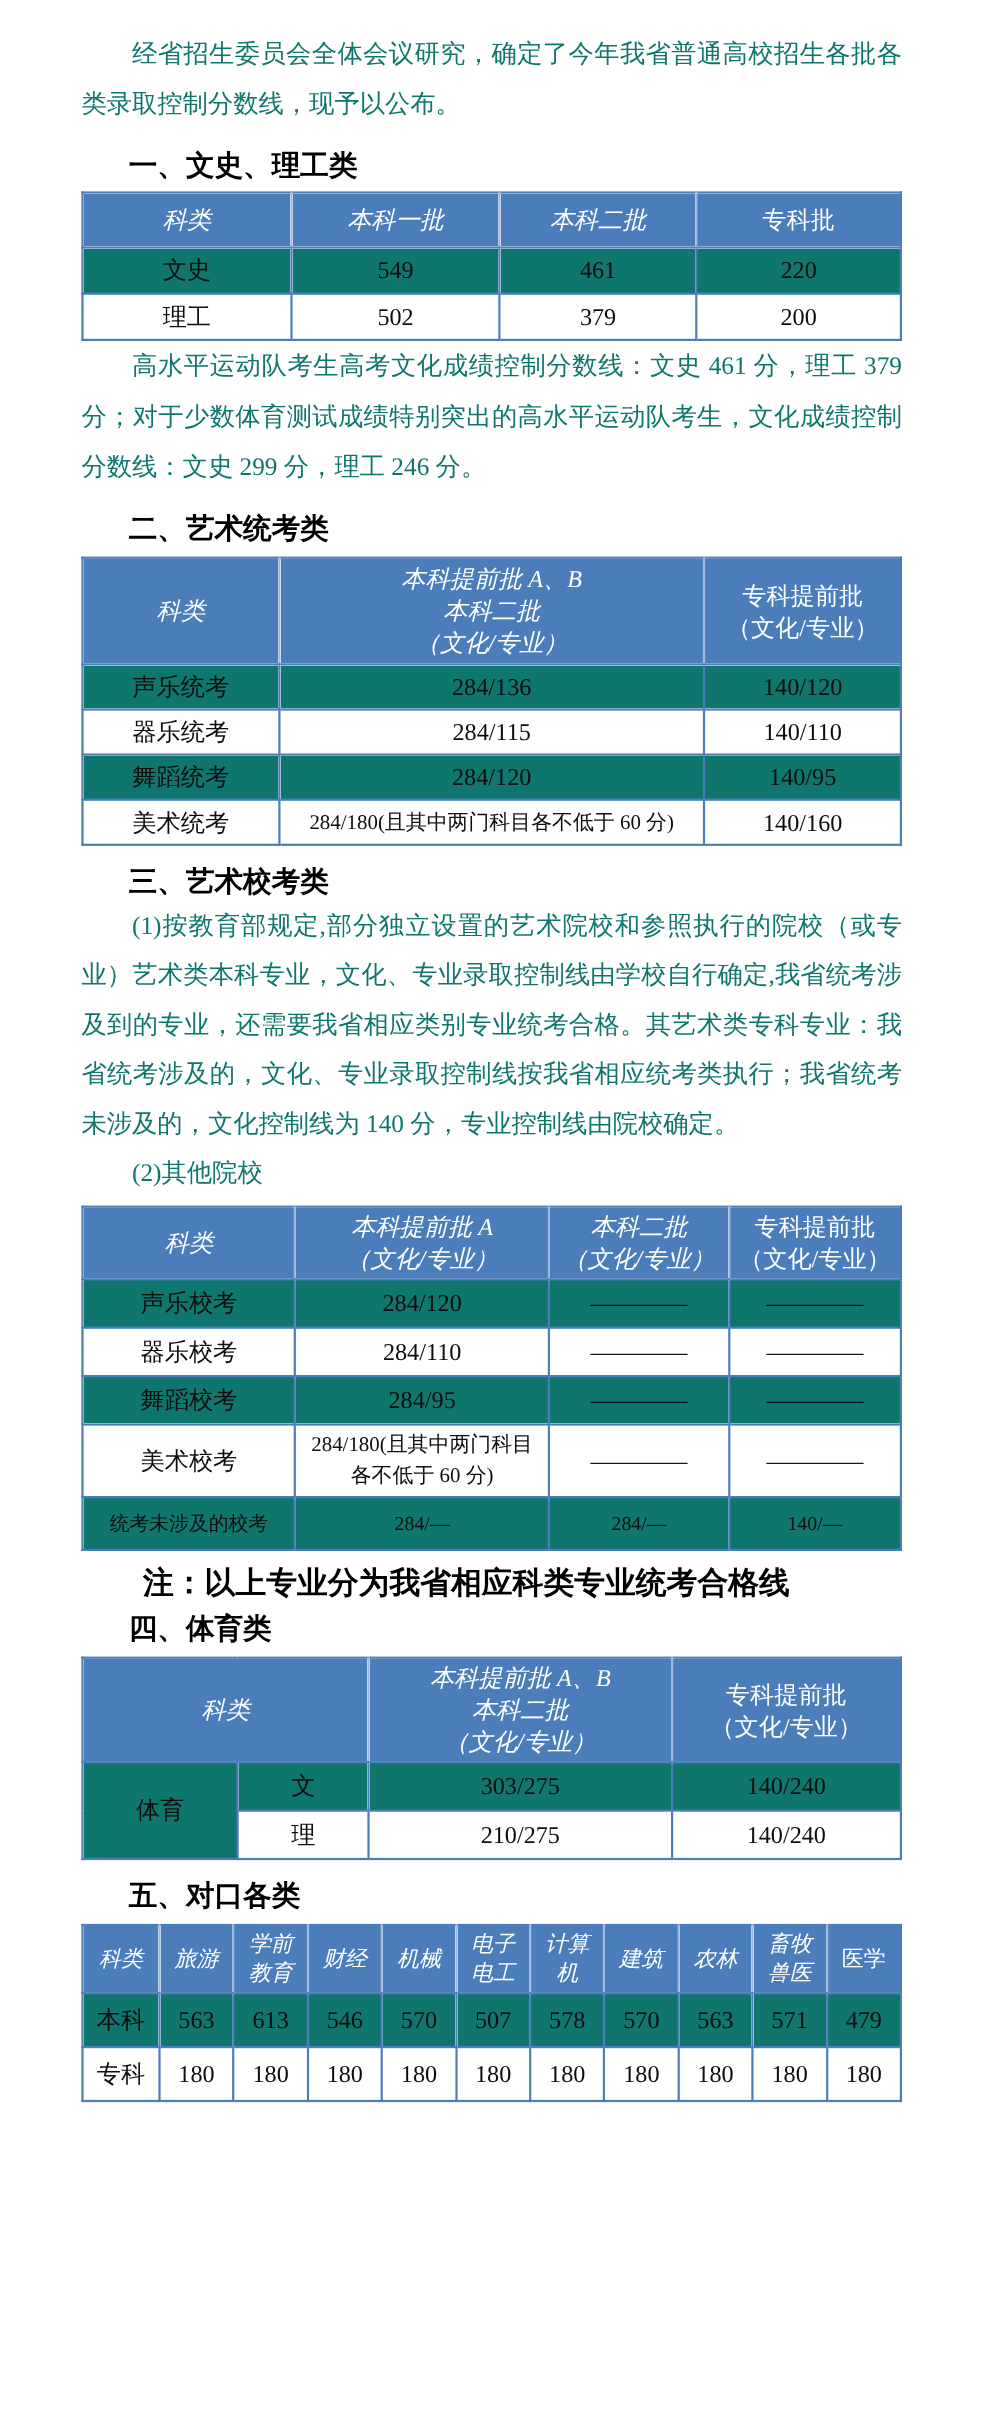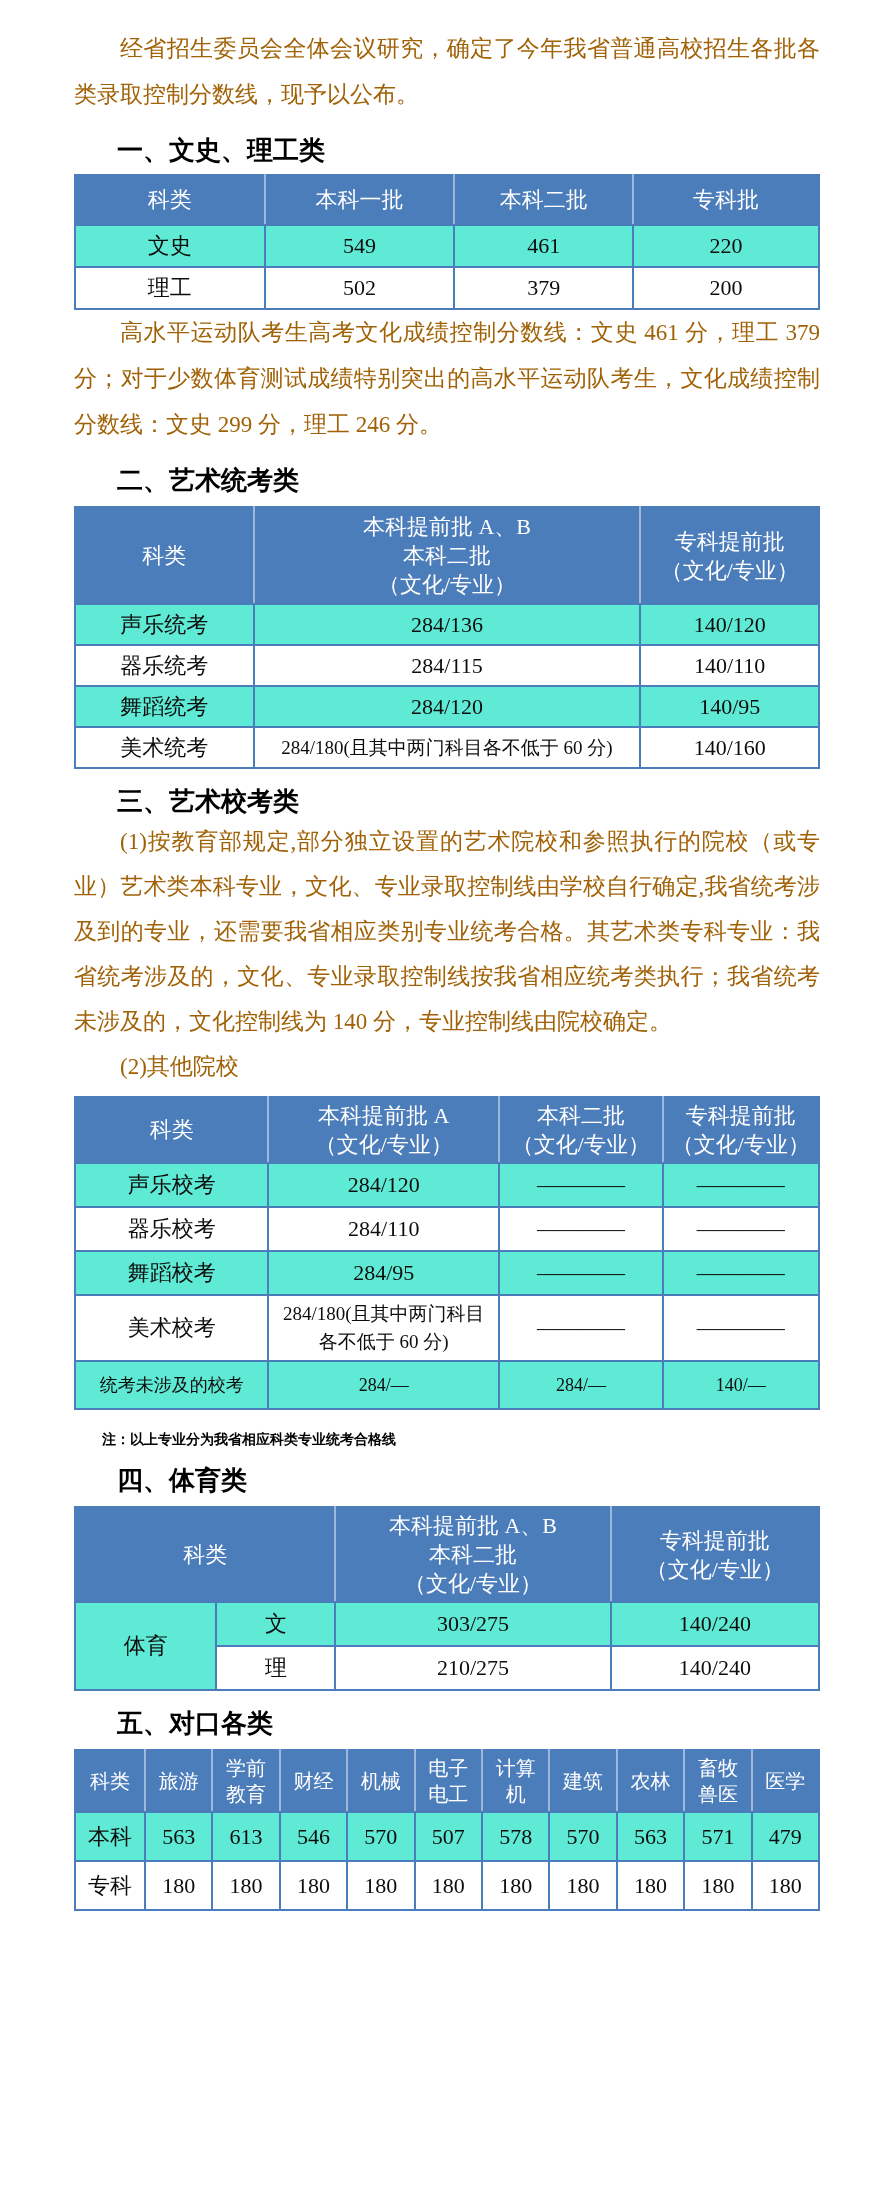--- a/index.html
+++ b/index.html
@@ -4,40 +4,40 @@
 <style>
   html, body { margin:0; padding:0; }
   body {
     width:892px; height:2198px; background:#ffffff; overflow:hidden;
     font-family:"Liberation Serif","DejaVu Serif",serif; color:#111;
   }
   .page { padding:26px 72px 0 74px; }
 
   p.body-text {
     font-size:23px; line-height:46px; text-align:justify;
-    text-indent:2em; margin:0; color:#a16207;
+    text-indent:2em; margin:0; color:#0f766e;
   }
   h2.section-heading {
     font-family:"Liberation Sans","DejaVu Sans",sans-serif;
     font-weight:700; font-size:26px; line-height:36px;
     margin:14px 0 0 43px; color:#000;
   }
 
   table { width:100%; border-collapse:collapse; table-layout:fixed; }
   th, td {
     border:2px solid #4c7dbb; text-align:center; vertical-align:middle;
     overflow:hidden;
   }
   thead th {
     background:#4c7dbb; color:#ffffff; font-weight:400; font-size:22px;
   }
   thead th:not(:first-child) { border-left-color:#9db8da; }
-  thead th:not(:last-child)  { border-right-color:#9db8da; }
+  thead th:not(:last-child)  { border-right-color:#9db8da;font-style:italic; }
   td { background:#ffffff; font-size:22px; color:#0d0d0d; }
-  tr.band td { background:#5eead4; }
+  tr.band td { background:#0f766e; }
   .hline { line-height:29px; }
 
   .t1 { margin-top:6px; }
   .t1 thead th { height:46px; }
   .t1 td { height:38px; }
 
   .t2 { margin-top:8px; }
   .t2 thead th { padding:4px 0; }
   .t2 td { height:37px; }
   .t2 td.long-cell { font-size:19px; white-space:nowrap; }
@@ -51,21 +51,21 @@
   .t4 { margin-top:8px; }
   .t4 thead th { padding:3px 0; }
   .t4 td { height:40px; }
 
   .t5 { margin-top:8px; }
   .t5 thead th { font-size:20px; line-height:26px; padding:4px 6px; }
   .t5 td { height:45px; }
 
   .note-line {
     font-family:"Liberation Sans","DejaVu Sans",sans-serif;
-    font-weight:700; font-size:14px; line-height:30px;
+    font-weight:700; font-size:28px; line-height:30px;
     margin:14px 0 0 0; text-indent:2em; color:#000;
   }
   .sp-after-t2 { margin-top:58px; }
   .sp-para { margin-top:10px; }
   .closing { margin-top:28px; }
 </style>
 </head>
 <body>
 
 <div class="page">

